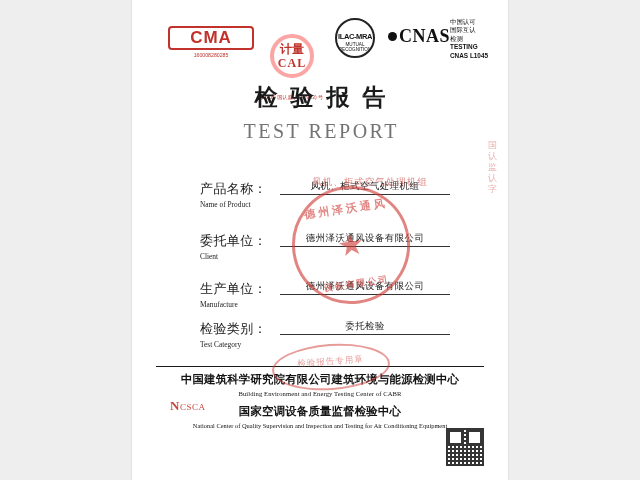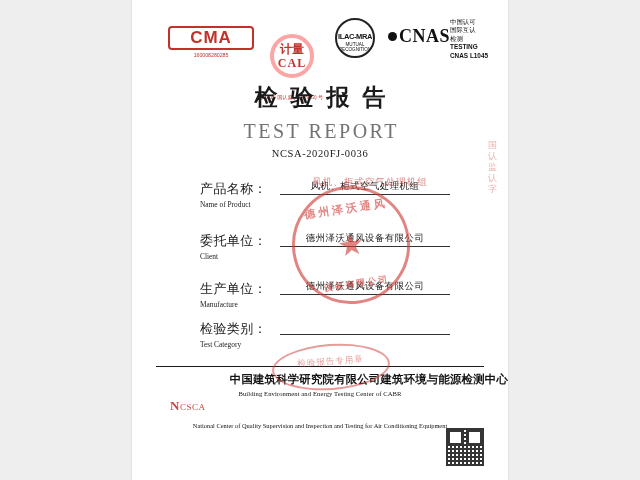--- a/index.html
+++ b/index.html
@@ -276,21 +276,21 @@
   #footer-rule {
     position: absolute;
     left: 24px;
     top: 366px;
     width: 328px;
     border-bottom: 1.5px solid #1a1a1a;
   }
   #org1-cn {
     position: absolute;
     left: 0; top: 372px; width: 376px;
-    text-align: right;
+    text-align: center;
     font-family: "Liberation Serif", serif;
     font-size: 11.4px;
     font-weight: bold;
     letter-spacing: 0.2px;
     color: #141414;
   }
   #org1-en {
     position: absolute;
     left: 0; top: 390px; width: 376px;
     text-align: center;
@@ -487,21 +487,20 @@
         <div>中国认可</div>
         <div>国际互认</div>
         <div>检测</div>
         <div class="bold">TESTING</div>
         <div class="bold">CNAS L1045</div>
       </div>
     </div>
 
     <div id="title-cn">检验报告</div>
     <div id="title-en">TEST REPORT</div>
-    <div id="report-no">NCSA-2020FJ-0036</div>
 
     <div class="field" id="field-product">
       <div class="labels">
         <div class="lab-cn">产品名称：</div>
         <div class="lab-en">Name of Product</div>
       </div>
       <div class="value">风机、柜式空气处理机组</div>
       <div class="rule"></div>
     </div>
 
@@ -521,26 +520,28 @@
       </div>
       <div class="value">德州泽沃通风设备有限公司</div>
       <div class="rule"></div>
     </div>
 
     <div class="field" id="field-category">
       <div class="labels">
         <div class="lab-cn">检验类别：</div>
         <div class="lab-en">Test Category</div>
       </div>
+      <div class="value">委托检验</div>
       <div class="rule"></div>
     </div>
 
     <div id="footer-rule"></div>
     <div id="org1-cn">中国建筑科学研究院有限公司建筑环境与能源检测中心</div>
     <div id="org1-en">Building Environment and Energy Testing Center of CABR</div>
+    <div id="org2-cn">国家空调设备质量监督检验中心</div>
     <div id="org2-en">National Center of Quality Supervision and Inspection and Testing for Air Conditioning Equipment</div>
 
     <div id="ncsca-mark"><span class="big">N</span><span>CSCA</span></div>
 
     <div id="qr"></div>
 
     <div class="stamp" id="stamp-product">风机、柜式空气处理机组</div>
 
     <div class="stamp" id="stamp-company">
       <div class="arc-top">德州泽沃通风</div>

